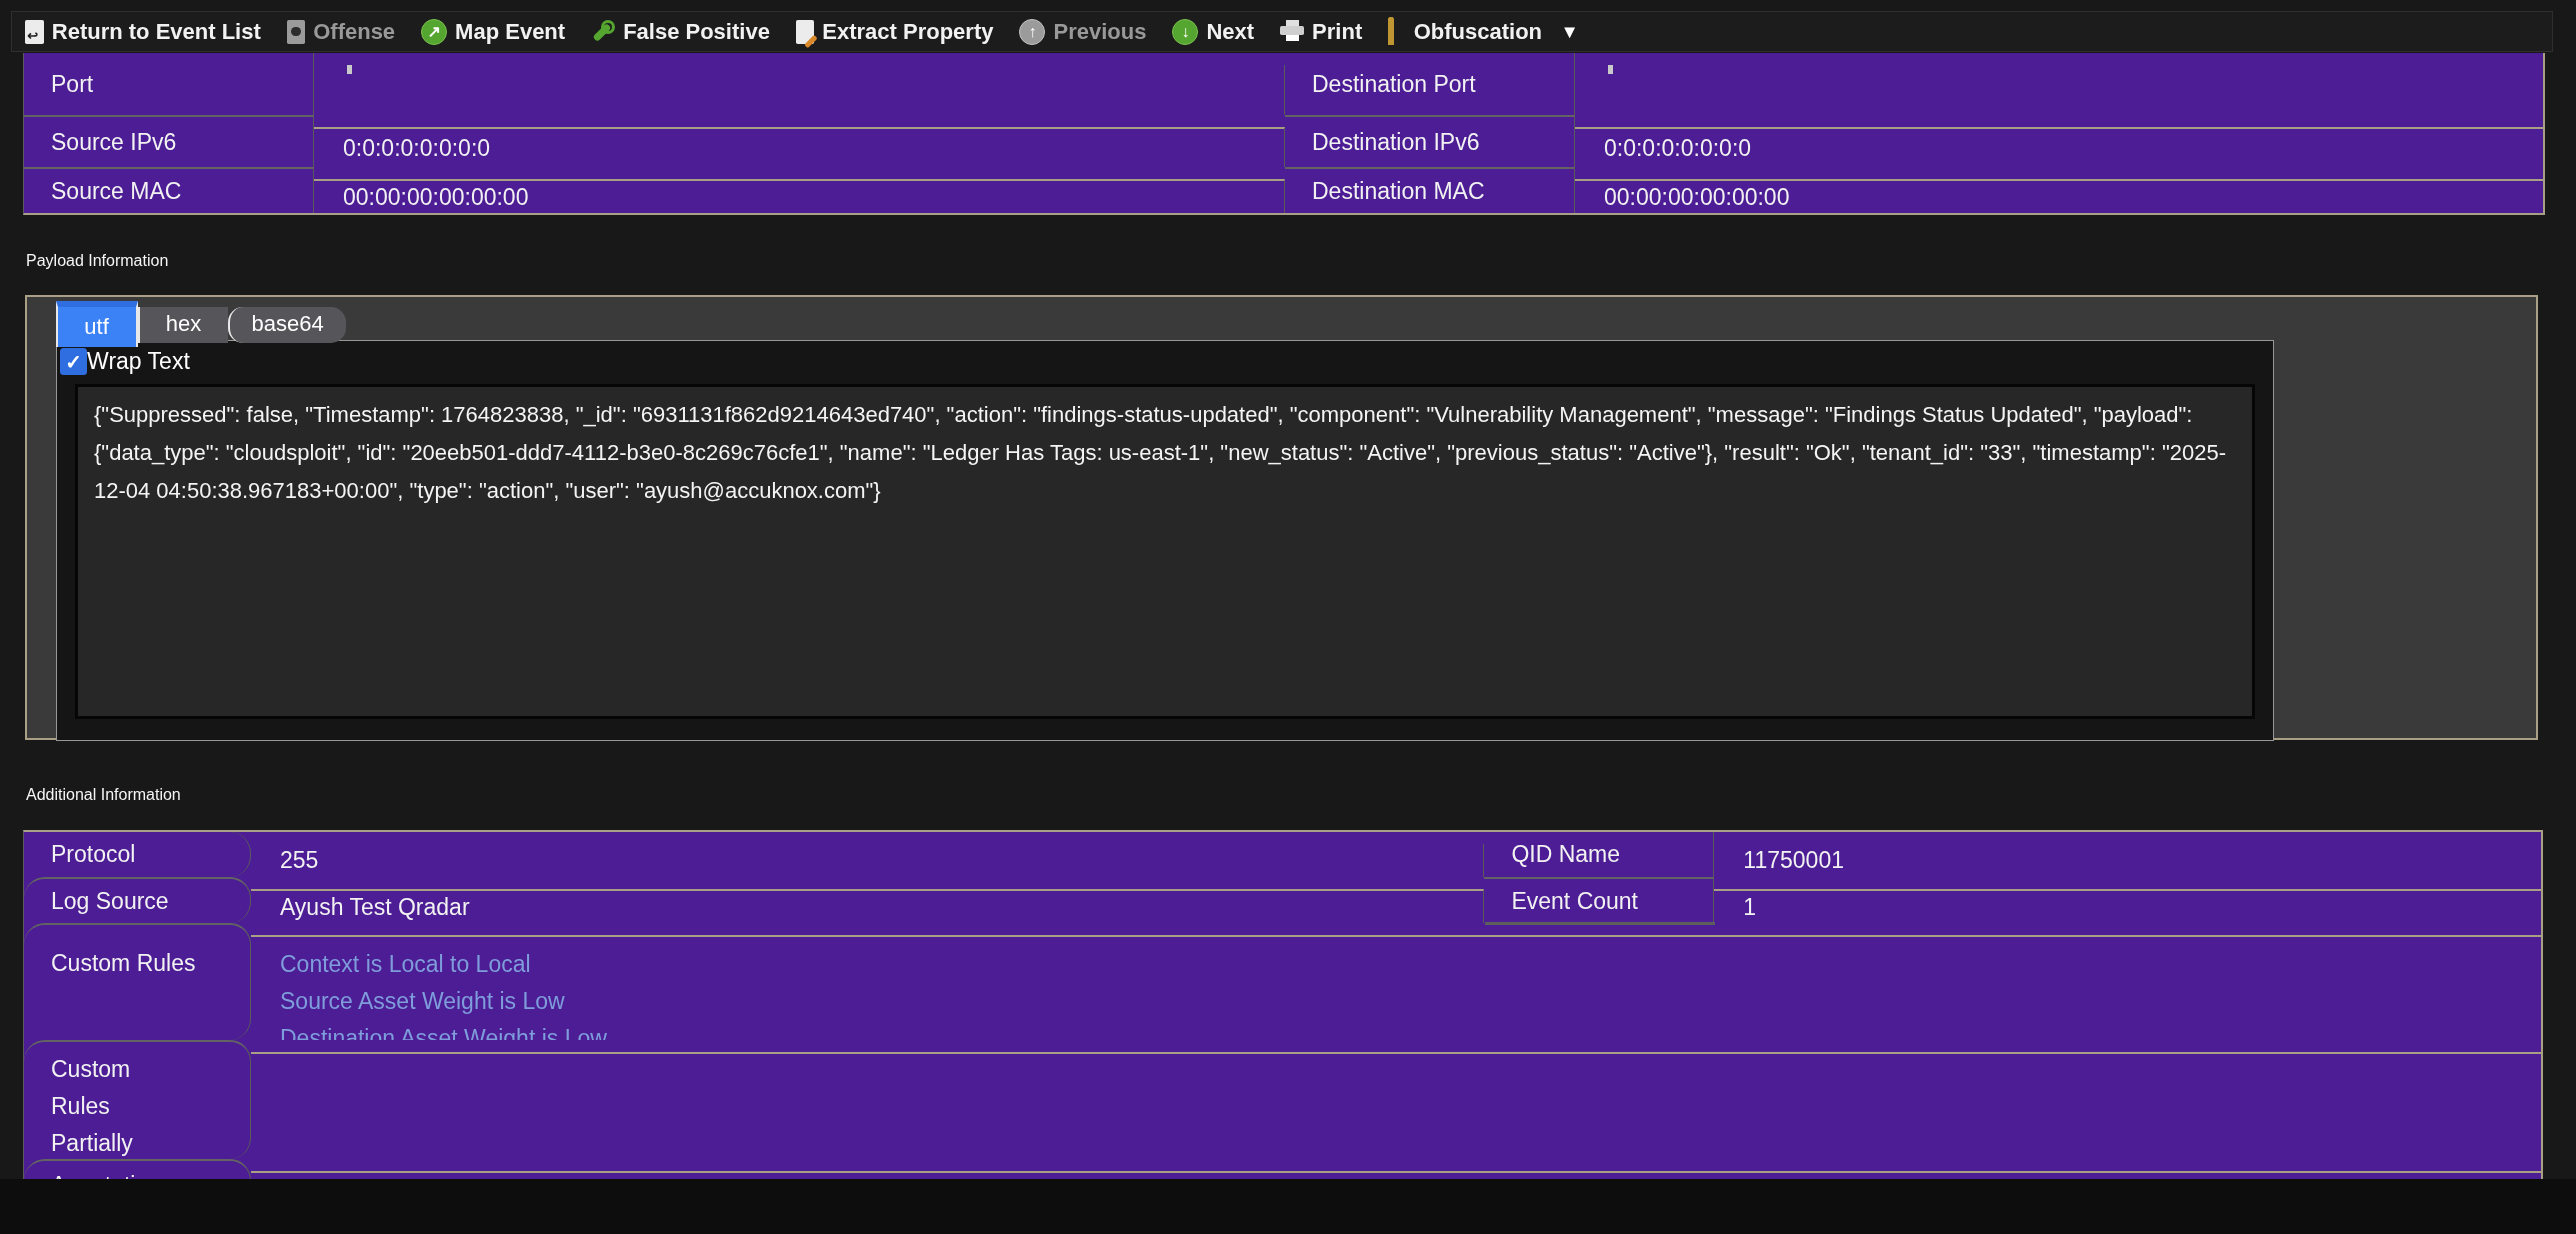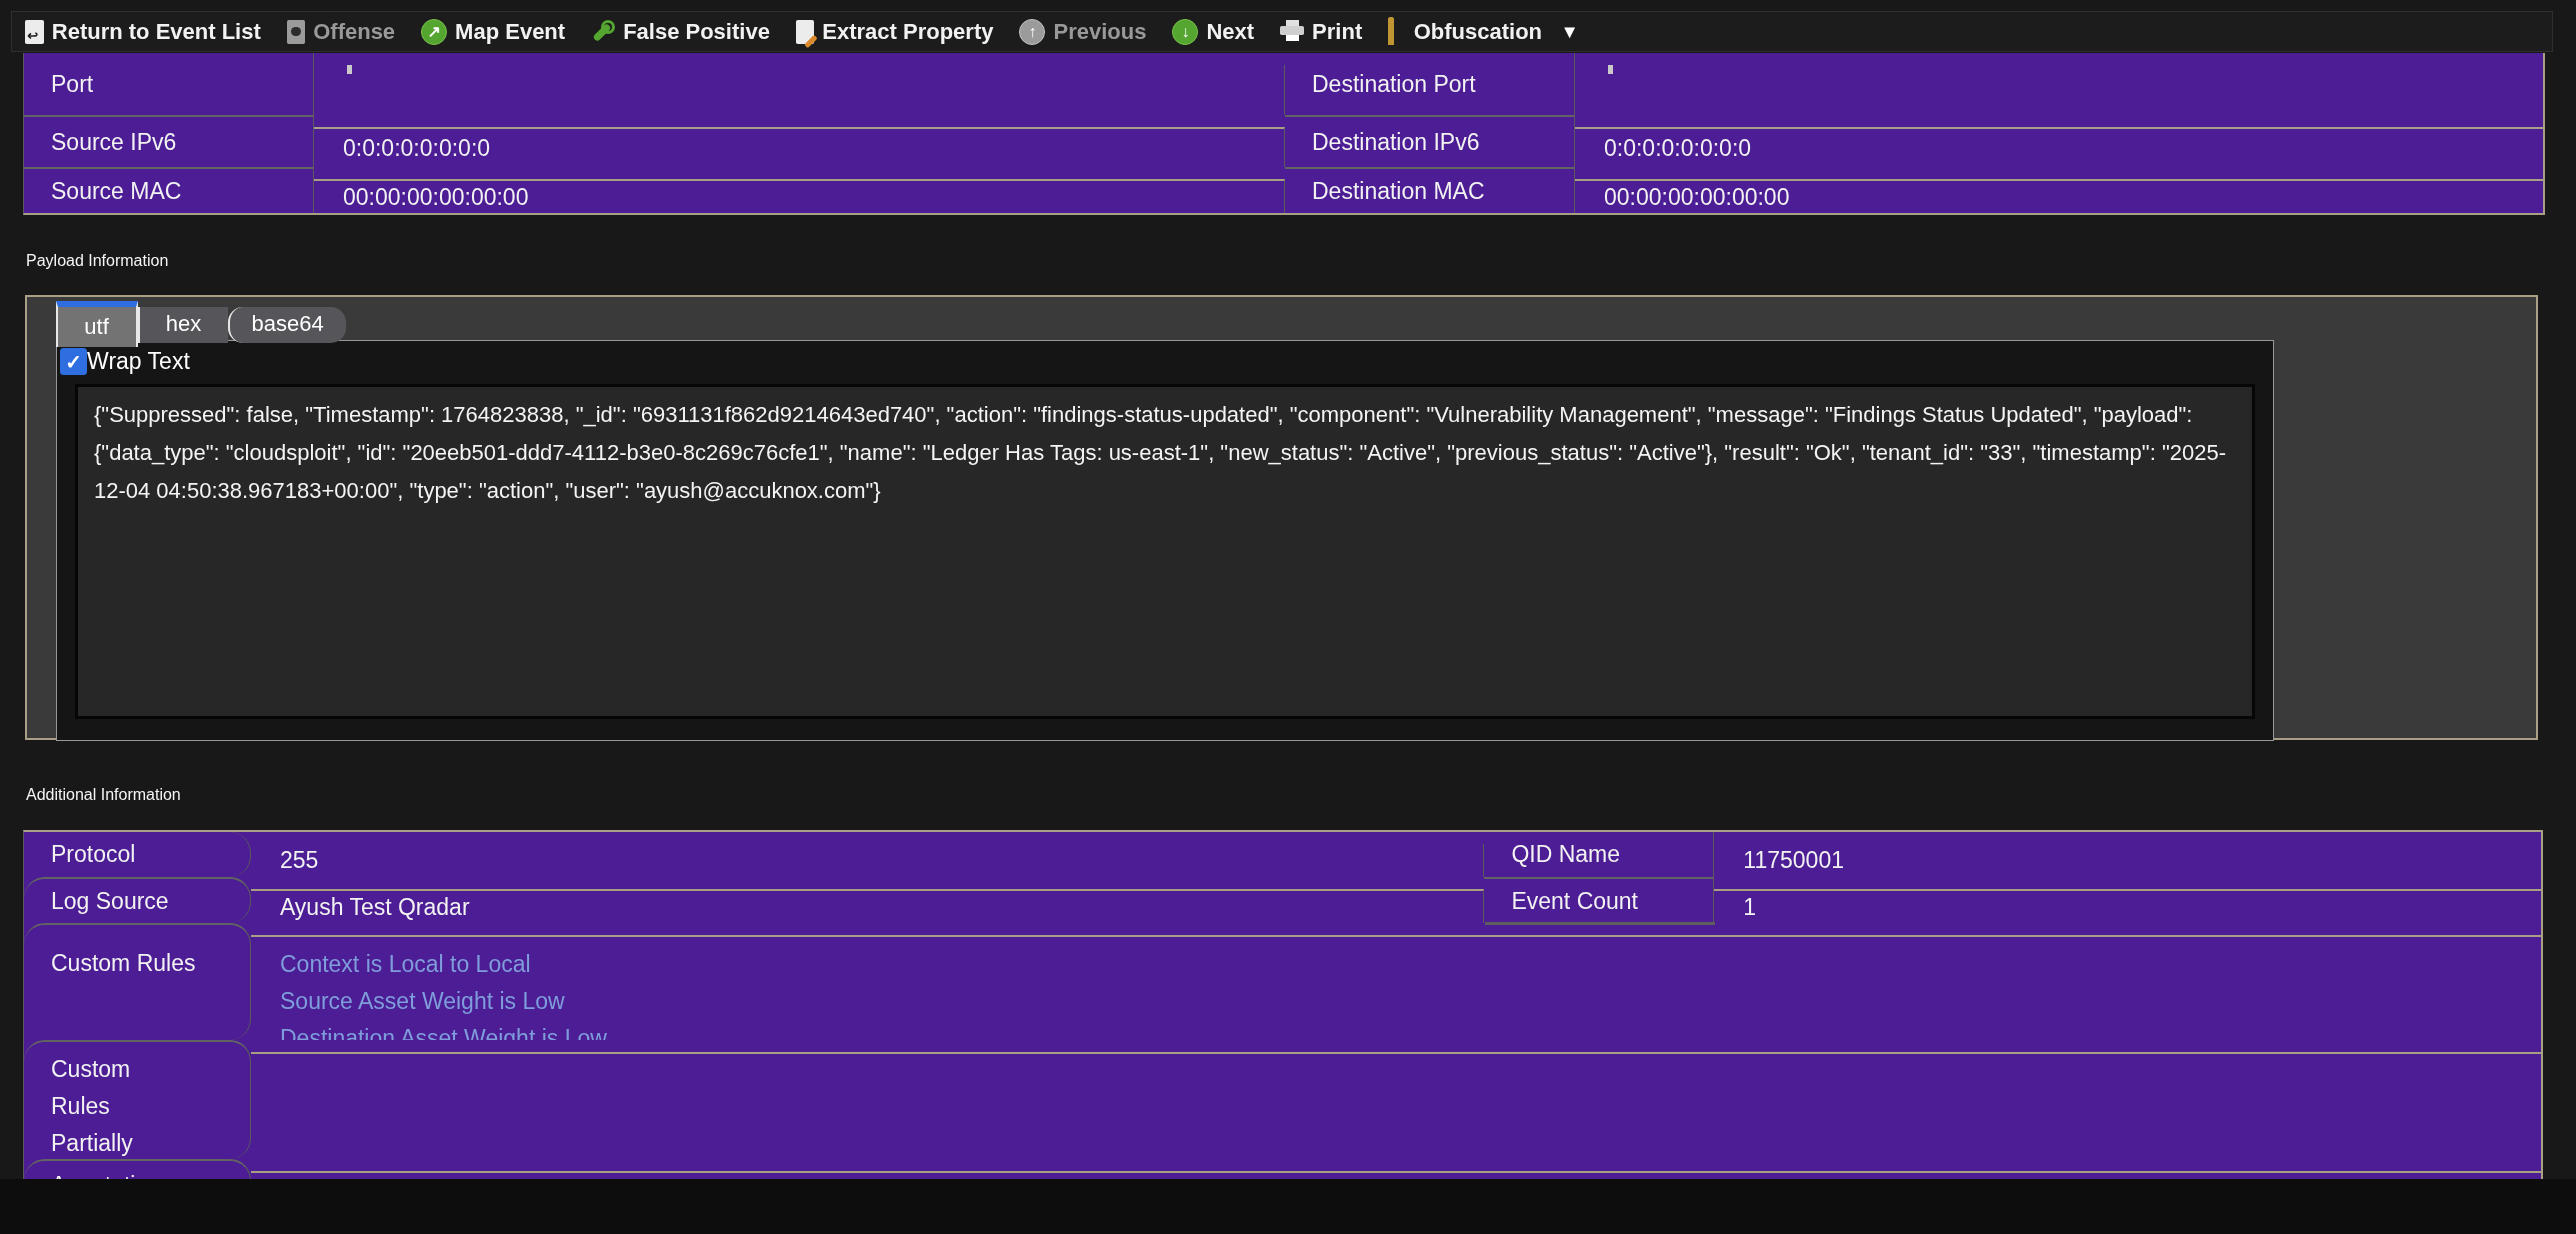--- a/index.html
+++ b/index.html
@@ -57,21 +57,21 @@
   #net-table .c3{width:290px;}
   #net-table .c4{width:968px;}
   
   .section-title{position:absolute;left:26px;font-size:16px;font-weight:500;color:#f5f5f5;}
   
   #payload-panel{position:absolute;left:24.6px;top:295px;width:2513px;height:445px;
     box-sizing:border-box;background:#3a3a3a;border:2.6px solid #a89f84;}
   .tabs{position:absolute;left:29px;top:3.5px;display:flex;z-index:2;}
   .tab{box-sizing:border-box;display:flex;align-items:flex-end;justify-content:center;
     font-size:22px;color:#fff;padding-bottom:6.1px;cursor:pointer;}
-  .tab.active{width:82px;height:46px;background:#737373;border-top:6.1px solid #2f6ee0;
+  .tab.active{width:82px;height:46px;background:#3b82f6;border-top:6.1px solid #2f6ee0;
     border-left:2.6px solid #e8e8e8;border-right:2.6px solid #e8e8e8;}
   .tab.inactive{margin-top:6.1px;height:36px;background:#56565a;border-left:2.6px solid #e8e8e8;}
   .tab.t-hex{width:90px;}
   .tab.t-b64{width:118px;border-radius:15px;}
   #payload-box{position:absolute;left:29px;top:43px;width:2218px;height:401px;
     box-sizing:border-box;background:#151515;border:1.8px solid #98989a;}
   .wrap-row{position:absolute;left:3.5px;top:7px;display:flex;align-items:center;font-size:23px;color:#fff;}
   .checkbox{width:27px;height:27px;background:#2f6ee0;border-radius:3.5px;display:flex;
     align-items:center;justify-content:center;color:#fff;font-size:20px;font-weight:700;cursor:pointer;flex:none;}
   #payload-text{position:absolute;left:18.4px;top:43px;width:2180px;height:335px;

